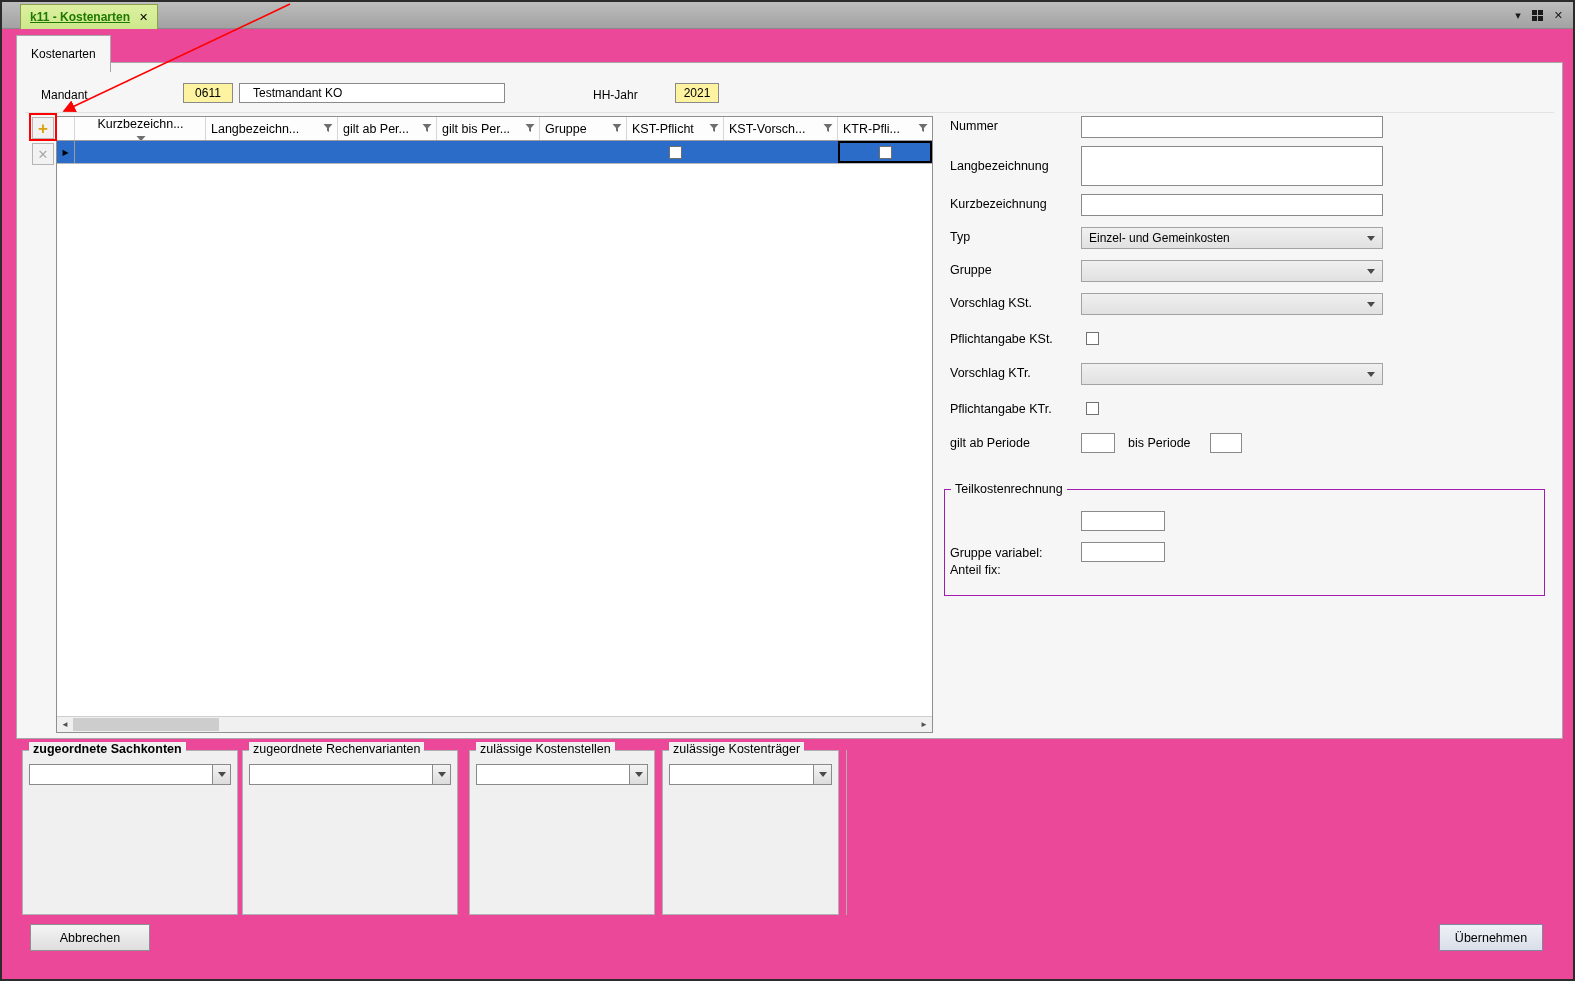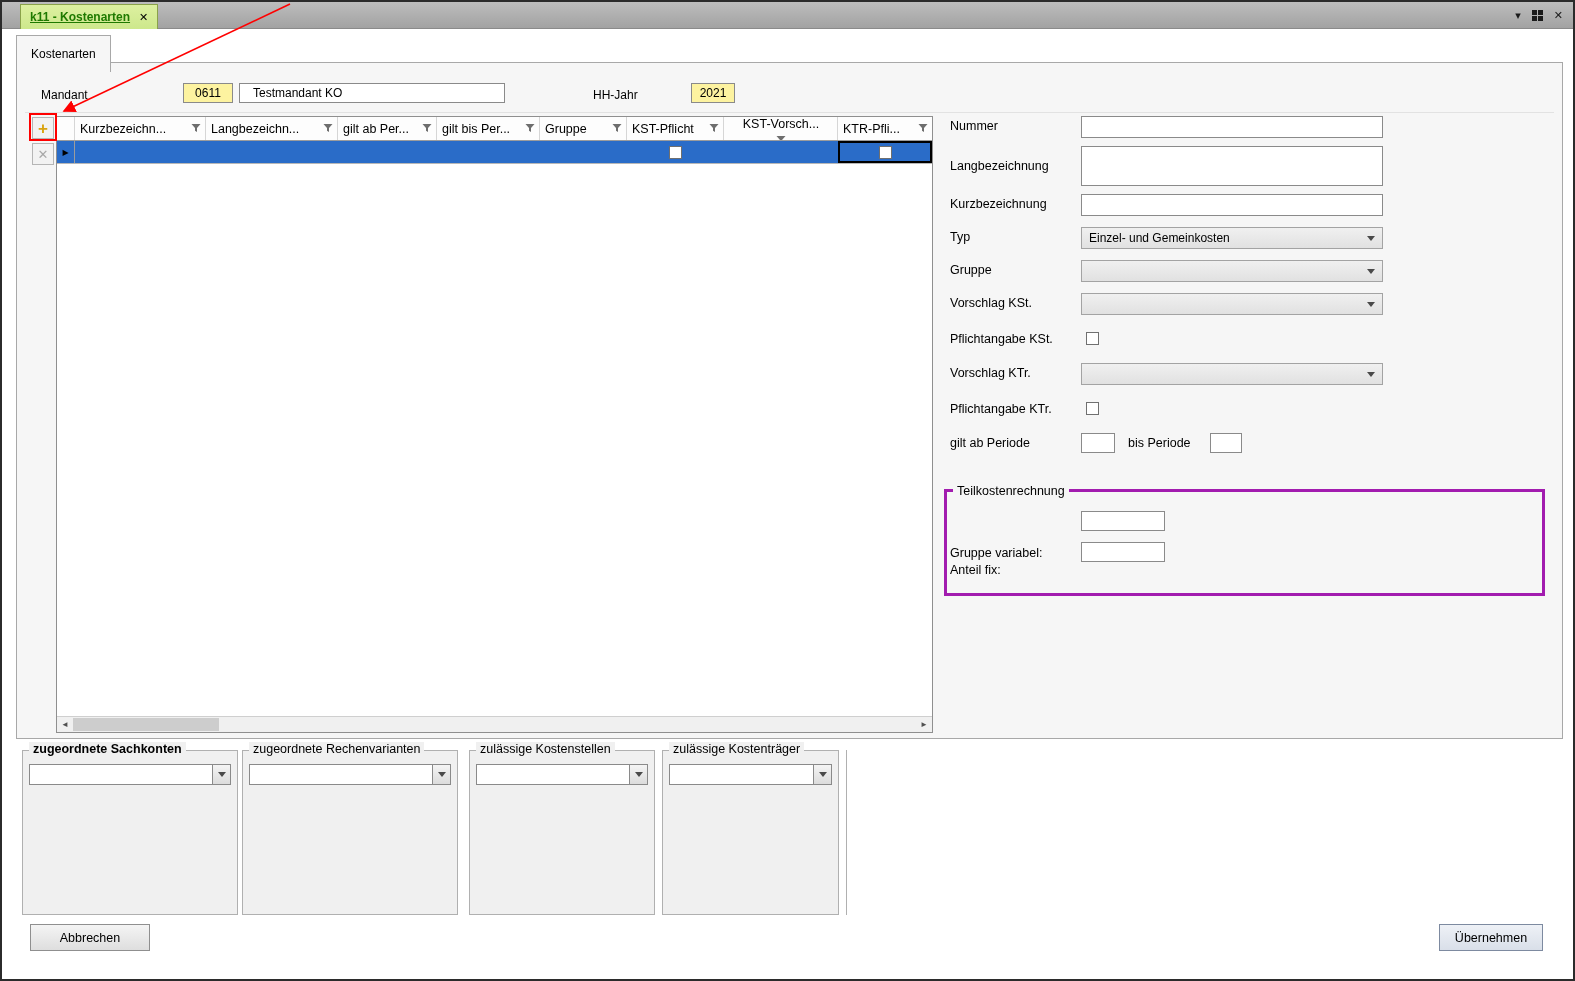--- a/index.html
+++ b/index.html
@@ -1,19 +1,19 @@
 <!DOCTYPE html>
 <html style="--selection-blue: #2a6cc8; --field-yellow: #fdf3a0; --tab-green-bg: #ddf0a0; --tab-green-text: #1f7a00; --annotation-red: #ff0000; --plus-gold: #d9a30f;"><head>
 <meta charset="utf-8">
 <style>
   * { margin:0; padding:0; box-sizing:border-box; }
   html,body { width:1575px; height:981px; overflow:hidden; }
   body { font-family:"Liberation Sans","DejaVu Sans",sans-serif; font-size:12px; color:#000; background:#808080; position:relative; }
 
-  .window { position:absolute; left:0; top:0; width:1575px; height:981px; border:2px solid #2b2b2b; background:#ffffff; }
+  .window { position:absolute; left:0; top:0; width:1575px; height:981px; border:2px solid #2b2b2b; background:#ec4899; }
 
   
   .titlebar { position:absolute; left:0; top:0; right:0; height:27px; background:linear-gradient(#bdbdbd,#a2a2a2); border-bottom:1px solid #8a8a8a; }
   .doc-tab { position:absolute; left:18px; top:2px; height:25px; padding:0 9px; background:linear-gradient(var(--tab-green-bg,#ddf0a0),#cde88c); border:1px solid #8aa24a; border-bottom:none; display:flex; align-items:center; gap:9px; }
   .doc-tab .title { color:var(--tab-green-text,#1f7a00); text-decoration:underline; font-weight:bold; }
   .doc-tab .close { color:#000; font-weight:bold; font-size:11px; cursor:pointer; }
   .titlebar-icons { position:absolute; right:10px; top:0; height:27px; display:flex; gap:11px; align-items:center; color:#1a1a1a; }
   .tb-icon { font-size:11px; cursor:pointer; display:flex; align-items:center; }
 
   
@@ -21,55 +21,55 @@
 
   
   .main-panel { position:absolute; left:14px; top:60px; width:1547px; height:677px; border:1px solid #a8a8a8; background:#f6f6f6; z-index:2; }
 
   .panel-header { position:absolute; left:8px; top:10px; right:8px; height:40px; border-bottom:1px solid #e2e2e2; }
   .ph-label { position:absolute; top:15px; white-space:nowrap; }
   .lbl-mandant { left:16px; }
   .lbl-hhjahr { left:568px; }
   .field-yellow { position:absolute; top:10px; height:20px; line-height:18px; background:var(--field-yellow,#fdf3a0); border:1px solid #8a8a8a; text-align:center; }
   .fy-mandant { left:158px; width:50px; }
-  .fy-hhjahr { left:650px; width:44px;margin-left:16px; }
+  .fy-hhjahr { left:650px; width:44px; }
   .input-mandant-name { position:absolute; left:214px; top:10px; width:266px; height:20px; border:1px solid #8a8a8a; background:#fff; font:inherit; padding:0 13px; }
 
   
   .grid-toolbar-btn { position:absolute; width:22px; height:22px; border:1px solid #b5b5b5; background:#f2f2f2; display:flex; align-items:center; justify-content:center; cursor:pointer; }
   .btn-add { left:15px; top:54px; color:var(--plus-gold,#d9a30f); font-size:17px; font-weight:bold; line-height:1; }
   .btn-delete { left:15px; top:80px; color:#a8a8a8; font-size:13px; font-weight:bold; }
 
   
   .grid { position:absolute; left:39px; top:53px; width:877px; height:617px; border:1px solid #8f8f8f; background:#fff; }
   .grid-header { display:flex; height:24px; border-bottom:1px solid #9c9c9c; background:#fdfdfd; }
   .gh { display:flex; align-items:center; justify-content:space-between; gap:3px; padding:0 4px 0 5px; border-right:1px solid #d6d6d6; font-size:12.5px; white-space:nowrap; overflow:hidden; }
-  .w0 { width:18px; } .w1 { width:131px; } .w2 { width:132px; } .w3 { width:99px; }
-  .w4 { width:103px; } .w5 { width:87px; } .w6 { width:97px; } .w7 { width:114px;flex-direction:column; } .w8 { flex:1; }
+  .w0 { width:18px; } .w1 { width:131px;flex-direction:column; } .w2 { width:132px; } .w3 { width:99px; }
+  .w4 { width:103px; } .w5 { width:87px; } .w6 { width:97px; } .w7 { width:114px; } .w8 { flex:1; }
   .funnel { flex:0 0 auto; }
   .grid-row { display:flex; height:23px; background:var(--selection-blue,#2a6cc8); border-bottom:1px solid #b8b8b8; }
   .gc { display:flex; align-items:center; justify-content:center; }
   .row-marker { width:18px; display:flex; align-items:center; justify-content:center; font-size:8px; color:#000; border-right:1px solid #9c9c9c; }
   .checkbox { width:13px; height:13px; background:#fff; border:1px solid #6f6f6f; }
   .current-cell { outline:2px solid #000; outline-offset:-2px; }
 
   .hscroll { position:absolute; left:0; right:0; bottom:0; height:16px; background:#f0f0f0; border-top:1px solid #cfcfcf; display:flex; }
   .hs-btn { width:16px; display:flex; align-items:center; justify-content:center; font-size:8px; color:#505050; cursor:pointer; }
   .hs-track { flex:1; position:relative; }
   .hs-thumb { position:absolute; left:0; top:1px; bottom:1px; width:146px; background:#cdcdcd; cursor:pointer; }
 
   
   .form-label { position:absolute; left:933px; white-space:nowrap; font-size:12.5px; }
   .ti { position:absolute; left:1064px; width:302px; border:1px solid #8a8a8a; background:#fff; font:inherit; padding:0 4px; }
   .combo { position:absolute; left:1064px; width:302px; height:22px; border:1px solid #a3a3a3; background:linear-gradient(#f0f0f0,#e1e1e1); display:flex; align-items:center; justify-content:space-between; padding:0 7px; cursor:pointer; }
   .combo .chev { width:0; height:0; border-left:4px solid transparent; border-right:4px solid transparent; border-top:5px solid #4a4a4a; }
   .form-check { position:absolute; left:1069px; width:13px; height:13px; background:#fff; border:1px solid #707070; cursor:pointer; }
   .small-input { position:absolute; height:20px; border:1px solid #8a8a8a; background:#fff; font:inherit; padding:0 3px; }
 
-  .groupbox { position:absolute; border:3px solid #a21caf; }
+  .groupbox { position:absolute; border:1px solid #a21caf; }
   .gb-teilkosten { left:927px; top:426px; width:601px; height:107px; }
   .gb-label { position:absolute; left:6px; top:-8px; background:#f6f6f6; padding:0 4px; white-space:nowrap; font-size:12.5px; }
 
   
   .bottom-group { position:absolute; top:748px; height:165px; border:1px solid #b0b0b0; background:#f0f0f0; }
   .bg1 { left:20px; width:216px;font-weight:bold; } .bg2 { left:240px; width:216px; }
   .bg3 { left:467px; width:186px; } .bg4 { left:660px; width:177px; }
   .bg-label { position:absolute; left:6px; top:-9px; background:#f0f0f0; padding:0 4px; white-space:nowrap; font-size:12.5px; }
   .bg-combo { position:absolute; left:6px; top:13px; right:6px; height:21px; border:1px solid #8a8a8a; background:#fff; display:flex; }
   .bg-combo input { flex:1; border:none; outline:none; font:inherit; padding:0 4px; min-width:0; background:#fff; }

